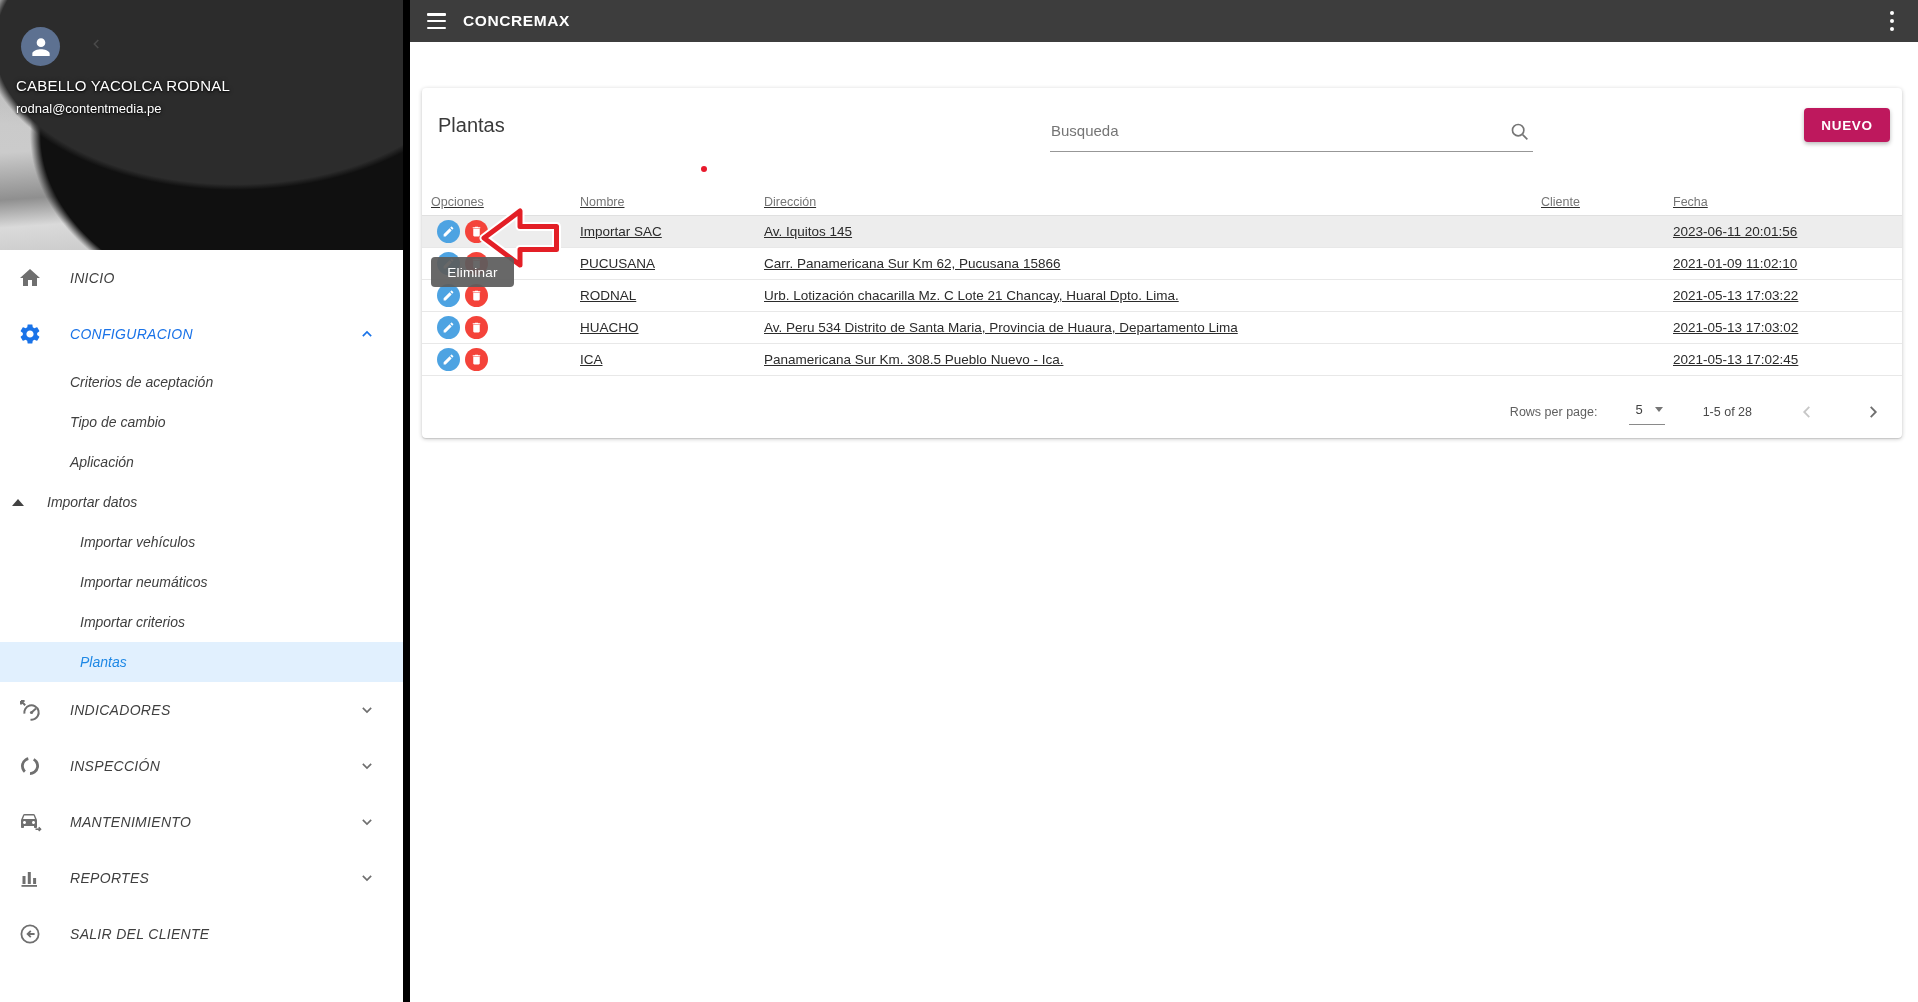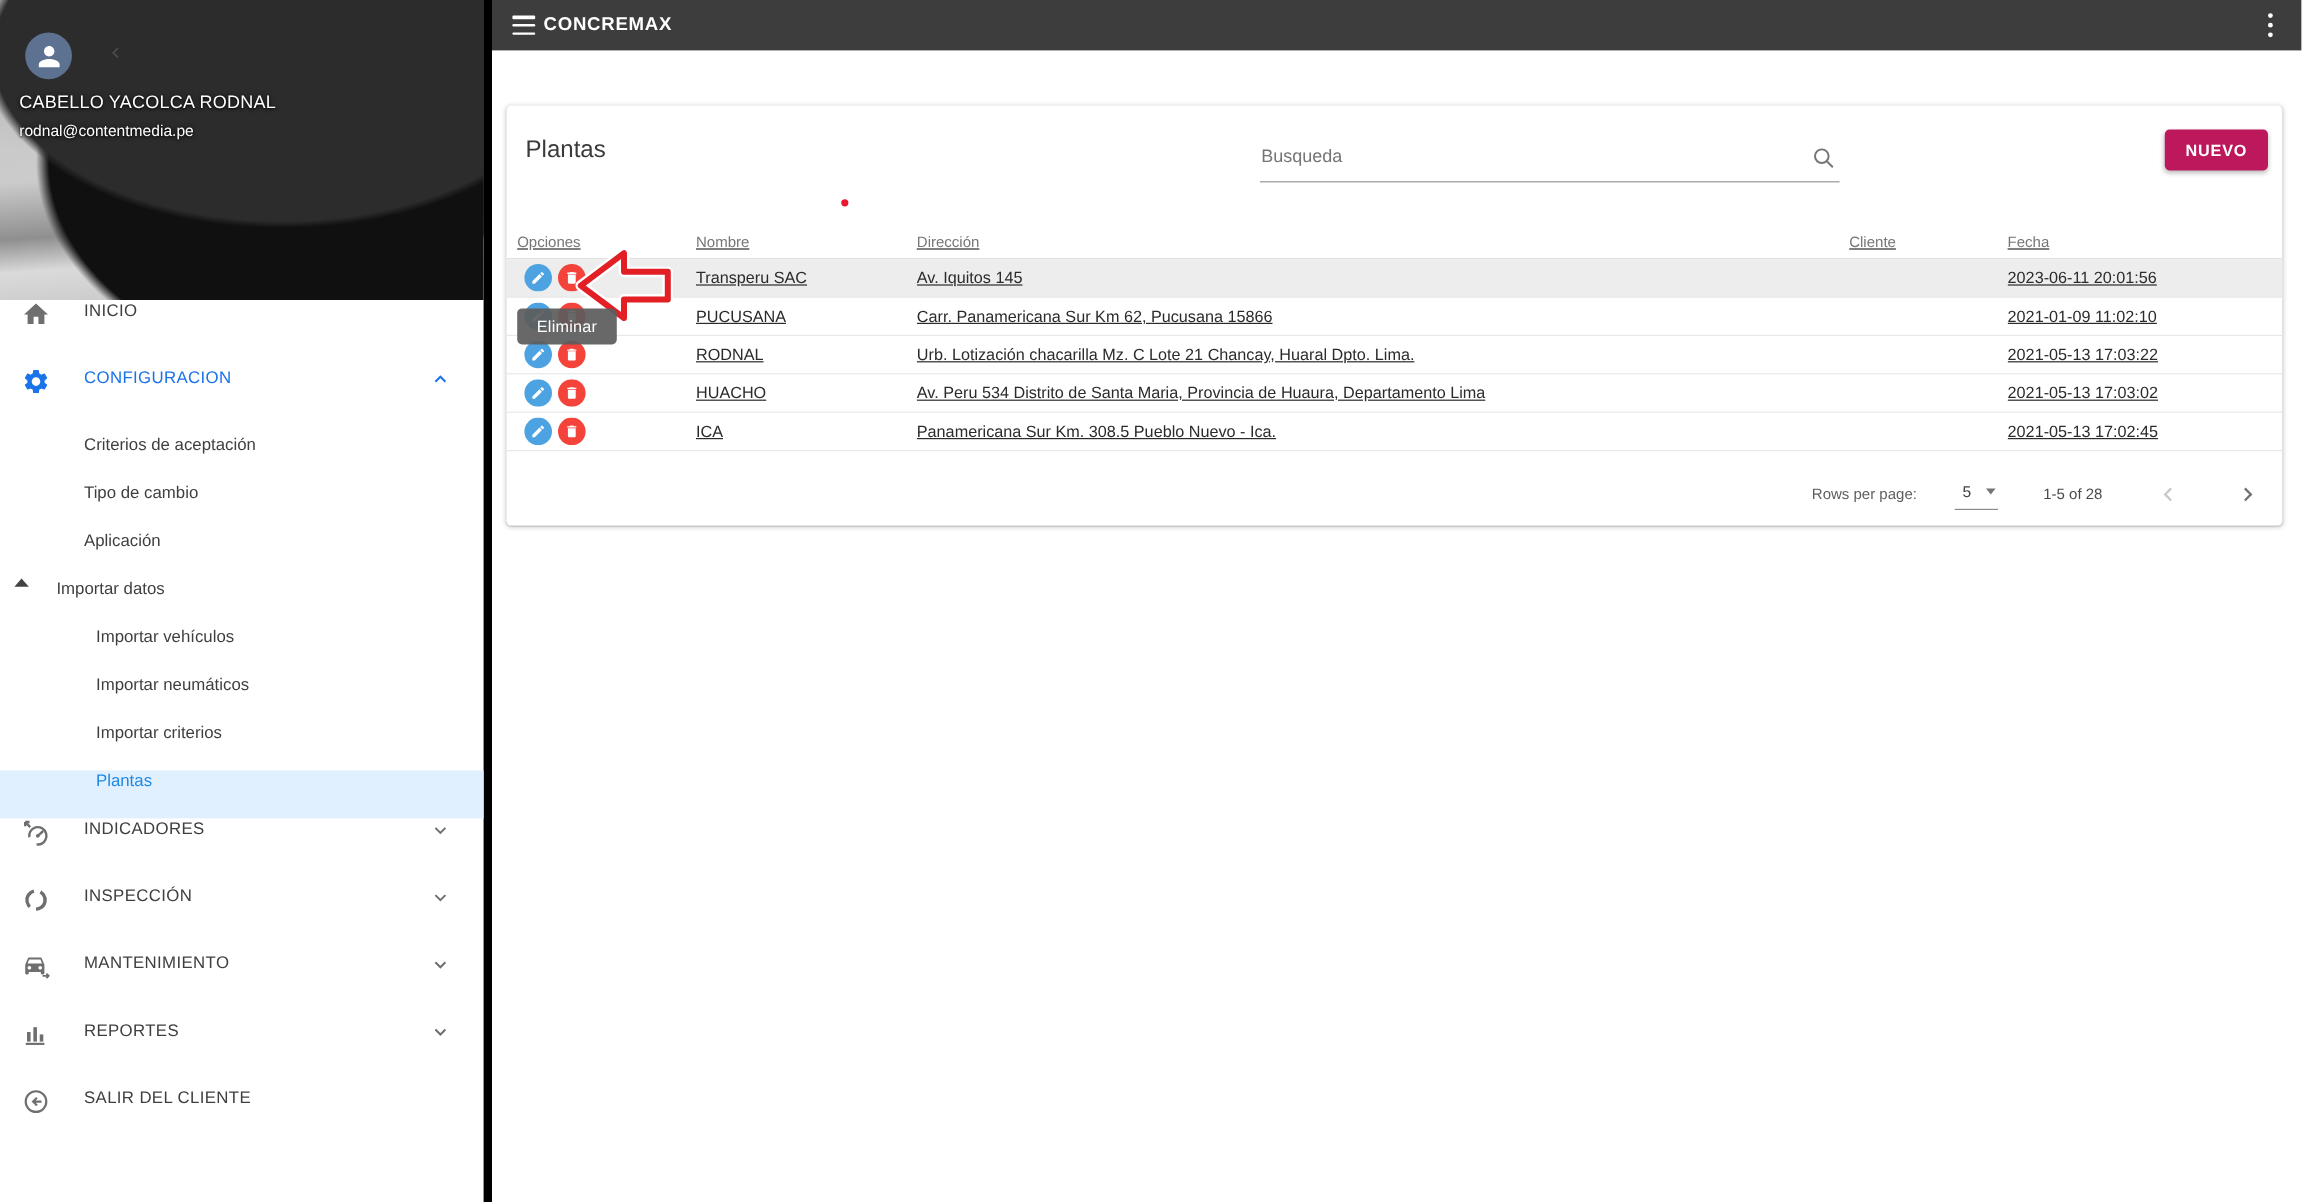--- a/index.html
+++ b/index.html
@@ -33,21 +33,21 @@
   .profile-chevron { position:absolute; left:90px; top:37px; }
   .profile-name {
     position:absolute; left:16px; top:77px; font-size:15px; color:#ffffff;
     text-shadow:0 1px 2px rgba(0,0,0,0.85), 0 0 4px rgba(0,0,0,0.55); letter-spacing:0.2px;
   }
   .profile-email {
     position:absolute; left:16px; top:101px; font-size:13px; color:#ffffff;
     text-shadow:0 1px 2px rgba(0,0,0,0.85), 0 0 4px rgba(0,0,0,0.55);
   }
   .menu { position:absolute; top:250px; left:0; right:0; }
-  .mi { display:flex; align-items:flex-start; cursor:pointer; color:#3f3f3f; }
+  .mi { display:flex; align-items:center; cursor:pointer; color:#3f3f3f;font-style:italic; }
   .mi-top { height:56px; padding-left:18px; font-size:14px; font-weight:500; letter-spacing:0.3px; }
   .mi-top .ico { width:24px; height:24px; margin-right:28px; flex:0 0 24px; }
   .mi-sub1 { height:40px; padding-left:70px; font-size:14px; }
   .mi-sub1.with-tri { padding-left:12px; }
   .mi-sub2 { height:40px; padding-left:80px; font-size:14px; }
   .mi-blue { color:#1a73e8; }
   .mi-selected { background:#e1f0fe; color:#1e88e5; }
   .tri-up {
     width:0; height:0; border-left:6px solid transparent; border-right:6px solid transparent;
     border-bottom:7px solid #424242; margin-right:23px;
@@ -55,21 +55,21 @@
   .mi .spacer { flex:1; }
   .mi .chev { margin-right:26px; width:20px; height:20px; }
 
   
   .topbar {
     position:absolute; left:410px; top:0; width:1508px; height:42px;
     background:#3d3d3d; display:flex; align-items:center; padding:0 20px 0 17px; z-index:4;
   }
   .hamburger { width:20px; height:16px; display:flex; flex-direction:column; justify-content:space-between; cursor:pointer; }
   .hamburger span { display:block; width:19px; height:2.5px; background:#fff; border-radius:1px; }
-  .topbar-title { color:#ffffff; font-weight:700; font-size:15.5px; letter-spacing:0.6px; margin-left:6px; }
+  .topbar-title { color:#ffffff; font-weight:700; font-size:15.5px; letter-spacing:0.6px; margin-left:16px; }
   .kebab { margin-left:auto; display:flex; flex-direction:column; gap:3.5px; padding:2px 4px; cursor:pointer; }
   .kebab span { width:4.5px; height:4.5px; border-radius:50%; background:#fff; }
 
   
   .content { position:absolute; left:410px; top:42px; width:1508px; height:960px; background:#ffffff; }
   .card {
     position:absolute; left:12px; top:46px; width:1480px; height:350px;
     background:#ffffff; border-radius:4px;
     box-shadow:0 1px 4px rgba(0,0,0,0.22), 0 1px 1px rgba(0,0,0,0.1);
   }
@@ -338,21 +338,21 @@
                 <svg width="13" height="13" viewBox="0 0 24 24">
                   <path d="M3 17.25V21h3.75L17.8 9.94l-3.75-3.75L3 17.25zM20.71 7.04c.39-.39.39-1.02 0-1.41l-2.34-2.34c-.39-.39-1.02-.39-1.41 0l-1.83 1.83 3.75 3.75 1.83-1.83z" fill="#fff"></path>
                 </svg>
               </button>
             <button class="cbtn del">
                 <svg width="13" height="13" viewBox="0 0 24 24">
                   <path d="M6 19c0 1.1.9 2 2 2h8c1.1 0 2-.9 2-2V7H6v12zM19 4h-3.5l-1-1h-5l-1 1H5v2h14V4z" fill="#fff"></path>
                 </svg>
               </button>
           </div>
-          <div class="cell">Transperu SAC</div>
+          <div class="cell">Importar SAC</div>
           <div class="cell">Av. Iquitos 145</div>
           <div class="cell"></div>
           <div class="cell">2023-06-11 20:01:56</div>
         </div>
 
         <div class="grid trow">
           <div class="cell cell-opc">
             <button class="cbtn edit">
                 <svg width="13" height="13" viewBox="0 0 24 24">
                   <path d="M3 17.25V21h3.75L17.8 9.94l-3.75-3.75L3 17.25zM20.71 7.04c.39-.39.39-1.02 0-1.41l-2.34-2.34c-.39-.39-1.02-.39-1.41 0l-1.83 1.83 3.75 3.75 1.83-1.83z" fill="#fff"></path>

